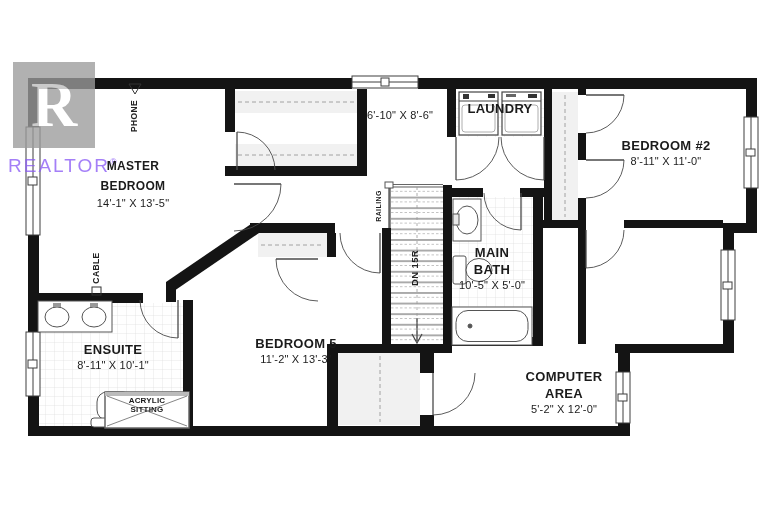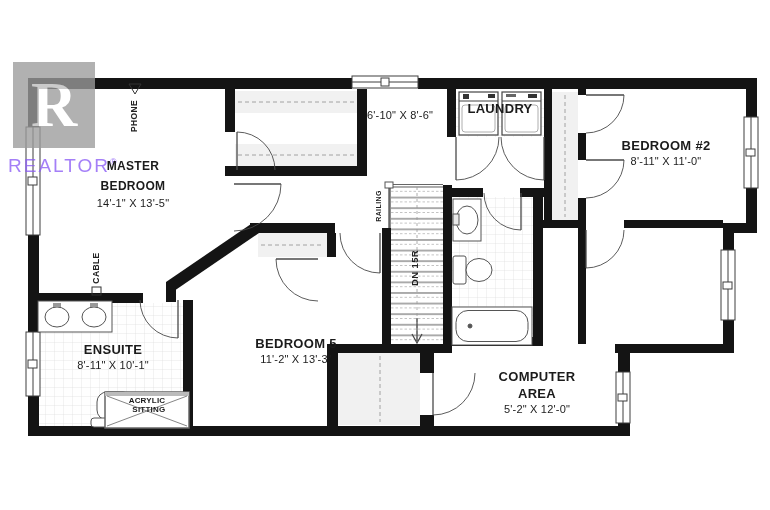--- a/index.html
+++ b/index.html
@@ -13,21 +13,21 @@
   .wm-box span{font:bold 64px/64px "Liberation Serif",serif;color:#ffffff;}
   .wm-text{font:400 19px/22px "Liberation Sans",sans-serif;color:#8b5cf6;
            letter-spacing:2px;margin-top:3px;white-space:nowrap;}
   .wm-text sup{font-size:9px;}
   
   .lbl{position:absolute;transform:translateX(-50%);text-align:center;z-index:3;
        color:#1b1b1b;white-space:nowrap;}
   .nm{display:block;font:bold 13px/17px "Liberation Sans",sans-serif;letter-spacing:.3px;}
   .dm{display:block;font:11px/15px "Liberation Sans",sans-serif;letter-spacing:.2px;}
   .big .nm{font-size:12px;line-height:20px;}
-  .sh  .nm{font:bold 8px/9px "Liberation Sans",sans-serif;letter-spacing:.2px;text-align:right;}
+  .sh  .nm{font:bold 8px/9px "Liberation Sans",sans-serif;letter-spacing:.2px;}
   .vlbl{position:absolute;transform:translate(-50%,-50%) rotate(-90deg);z-index:3;
         color:#222;font:bold 8.5px "Liberation Sans",sans-serif;letter-spacing:.4px;
         white-space:nowrap;}
   .vlbl.dn{font-size:9.5px;}
 </style>
 </head>
 <body>
 
 <div class="stage">
 
@@ -270,32 +270,37 @@
   <div class="lbl" style="left:500px;top:100px">
     <span class="nm">LAUNDRY</span>
   </div>
 
   <div class="lbl" style="left:666px;top:137px">
     <span class="nm">BEDROOM #2</span>
     <span class="dm">8'-11" X 11'-0"</span>
   </div>
 
 
+  <div class="lbl" style="left:492px;top:244px">
+    <span class="nm">MAIN</span>
+    <span class="nm">BATH</span>
+    <span class="dm">10'-5" X 5'-0"</span>
+  </div>
 
   <div class="lbl" style="left:296px;top:335px">
     <span class="nm">BEDROOM 5</span>
     <span class="dm">11'-2" X 13'-3"</span>
   </div>
 
   <div class="lbl" style="left:113px;top:341px">
     <span class="nm">ENSUITE</span>
     <span class="dm">8'-11" X 10'-1"</span>
   </div>
 
-  <div class="lbl" style="left:537px;top:368px">
+  <div class="lbl" style="left:564px;top:368px">
     <span class="nm">COMPUTER</span>
     <span class="nm">AREA</span>
     <span class="dm">5'-2" X 12'-0"</span>
   </div>
 
   <div class="lbl sh" style="left:147px;top:396px">
     <span class="nm">ACRYLIC</span>
     <span class="nm">SITTING</span>
   </div>
 

